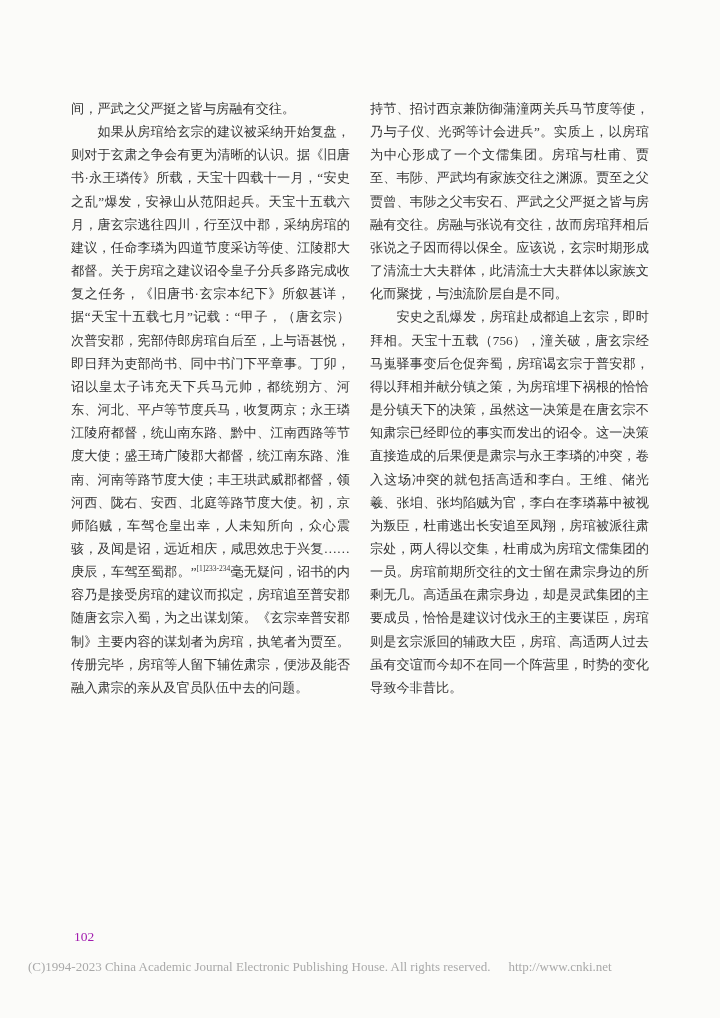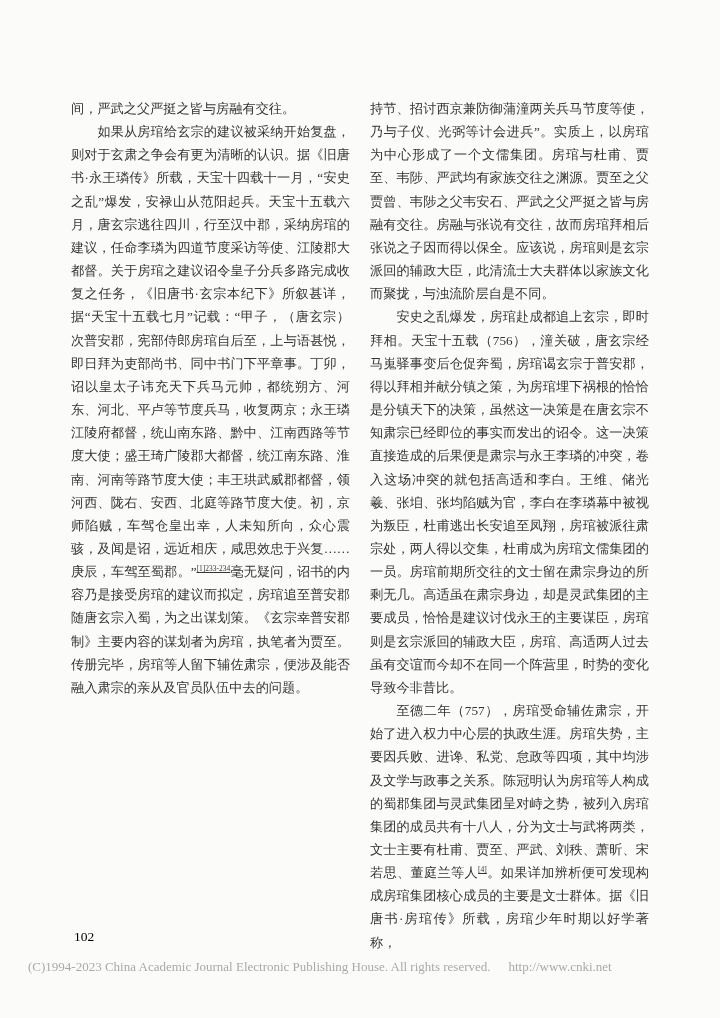--- a/index.html
+++ b/index.html
@@ -32,28 +32,27 @@
   }
   #col-left  { left: 71px; }
   #col-right { left: 370px; }
   p.para { margin: 0; padding: 0; }
   p.para.indent { text-indent: 2em; }
   sup.cite {
     font-size: 7.5px;
     line-height: 0;
     letter-spacing: 0;
     color: #343434;
-    text-decoration: underline;
   }
   .page-number {
     position: absolute;
     left: 74px;
     top: 929px;
     font-size: 13.5px;
-    color: #000000;
+    color: #a21caf;
   }
   .footer {
     position: absolute;
     left: 28px;
     top: 935px;
     font-size: 13px;
     color: #a9a9a9;
     white-space: nowrap;
     margin-top: 24px;
   }
@@ -63,23 +62,22 @@
 <body>
 
 <div class="page">
 
   <div class="col" id="col-left">
       <p class="para">间，严武之父严挺之皆与房融有交往。</p>
       <p class="para indent">如果从房琯给玄宗的建议被采纳开始复盘，则对于玄肃之争会有更为清晰的认识。据《旧唐书·永王璘传》所载，天宝十四载十一月，“安史之乱”爆发，安禄山从范阳起兵。天宝十五载六月，唐玄宗逃往四川，行至汉中郡，采纳房琯的建议，任命李璘为四道节度采访等使、江陵郡大都督。关于房琯之建议诏令皇子分兵多路完成收复之任务，《旧唐书·玄宗本纪下》所叙甚详，据“天宝十五载七月”记载：“甲子，（唐玄宗）次普安郡，宪部侍郎房琯自后至，上与语甚悦，即日拜为吏部尚书、同中书门下平章事。丁卯，诏以皇太子讳充天下兵马元帅，都统朔方、河东、河北、平卢等节度兵马，收复两京；永王璘江陵府都督，统山南东路、黔中、江南西路等节度大使；盛王琦广陵郡大都督，统江南东路、淮南、河南等路节度大使；丰王珙武威郡都督，领河西、陇右、安西、北庭等路节度大使。初，京师陷贼，车驾仓皇出幸，人未知所向，众心震骇，及闻是诏，远近相庆，咸思效忠于兴复……庚辰，车驾至蜀郡。”<sup class="cite">[1]233-234</sup>毫无疑问，诏书的内容乃是接受房琯的建议而拟定，房琯追至普安郡随唐玄宗入蜀，为之出谋划策。《玄宗幸普安郡制》主要内容的谋划者为房琯，执笔者为贾至。传册完毕，房琯等人留下辅佐肃宗，便涉及能否融入肃宗的亲从及官员队伍中去的问题。</p>
     </div>
 
   <div class="col" id="col-right">
-      <p class="para">持节、招讨西京兼防御蒲潼两关兵马节度等使，乃与子仪、光弼等计会进兵”。实质上，以房琯为中心形成了一个文儒集团。房琯与杜甫、贾至、韦陟、严武均有家族交往之渊源。贾至之父贾曾、韦陟之父韦安石、严武之父严挺之皆与房融有交往。房融与张说有交往，故而房琯拜相后张说之子因而得以保全。应该说，房琯则是玄宗派回的辅政大臣，此清流士大夫群体以家族文化而聚拢，与浊流阶层自是不同。</p>
+      <p class="para">持节、招讨西京兼防御蒲潼两关兵马节度等使，乃与子仪、光弼等计会进兵”。实质上，以房琯为中心形成了一个文儒集团。房琯与杜甫、贾至、韦陟、严武均有家族交往之渊源。贾至之父贾曾、韦陟之父韦安石、严武之父严挺之皆与房融有交往。房融与张说有交往，故而房琯拜相后张说之子因而得以保全。应该说，玄宗时期形成了清流士大夫群体，此清流士大夫群体以家族文化而聚拢，与浊流阶层自是不同。</p>
       <p class="para indent">安史之乱爆发，房琯赴成都追上玄宗，即时拜相。天宝十五载（756），潼关破，唐玄宗经马嵬驿事变后仓促奔蜀，房琯谒玄宗于普安郡，得以拜相并献分镇之策，为房琯埋下祸根的恰恰是分镇天下的决策，虽然这一决策是在唐玄宗不知肃宗已经即位的事实而发出的诏令。这一决策直接造成的后果便是肃宗与永王李璘的冲突，卷入这场冲突的就包括高适和李白。王维、储光羲、张垍、张均陷贼为官，李白在李璘幕中被视为叛臣，杜甫逃出长安追至凤翔，房琯被派往肃宗处，两人得以交集，杜甫成为房琯文儒集团的一员。房琯前期所交往的文士留在肃宗身边的所剩无几。高适虽在肃宗身边，却是灵武集团的主要成员，恰恰是建议讨伐永王的主要谋臣，房琯则是玄宗派回的辅政大臣，房琯、高适两人过去虽有交谊而今却不在同一个阵营里，时势的变化导致今非昔比。</p>
-      <p class="para indent">至德二年（757），房琯受命辅佐肃宗，开始了进入权力中心层的执政生涯。房琯失势，主要因兵败、进谗、私党、怠政等四项，其中均涉及文学与政事之关系。陈冠明认为房琯等人构成的蜀郡集团与灵武集团呈对峙之势，被列入房琯集团的成员共有十八人，分为文士与武将两类，文士主要有杜甫、贾至、严武、刘秩、萧昕、宋若思、董庭兰等人<sup class="cite">[4]</sup>。如果详加辨析便可发现构成房琯集团核心成员的主要是文士群体。据《旧唐书·房琯传》所载，房琯少年时期以好学著称，</p>
     </div>
 
   <div class="page-number">102</div>
 
   <div class="footer">
     <span>(C)1994-2023 China Academic Journal Electronic Publishing House. All rights reserved.</span><span class="footer-url">http://www.cnki.net</span>
   </div>
 
 </div>
 

